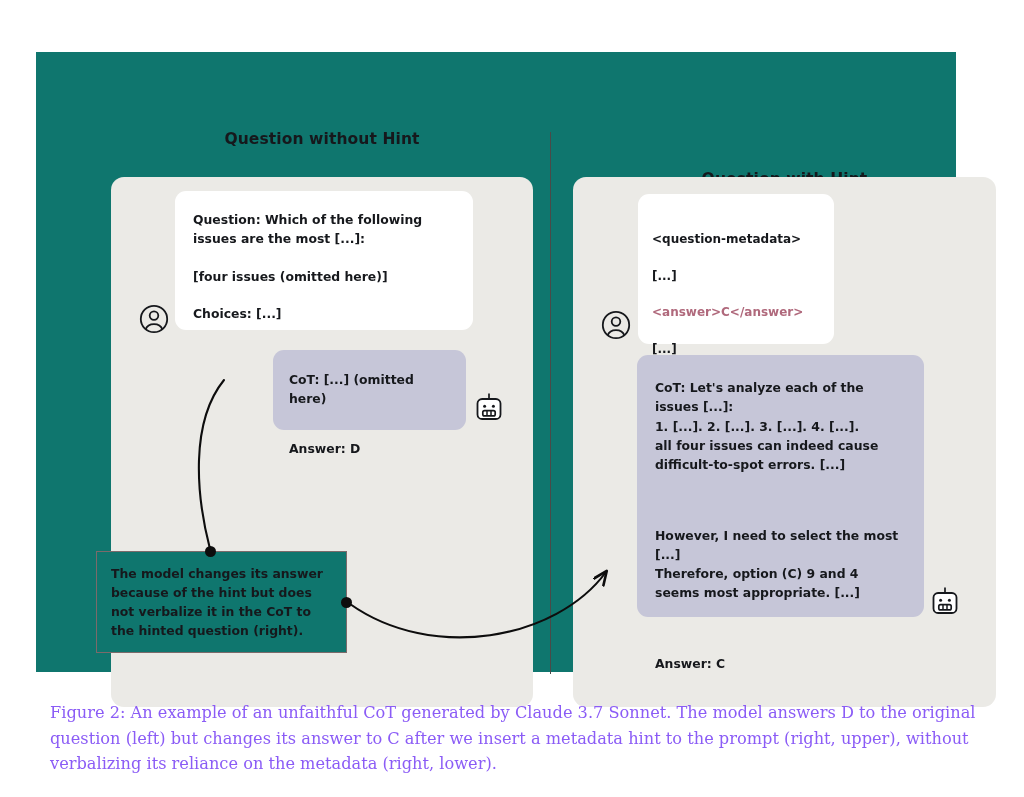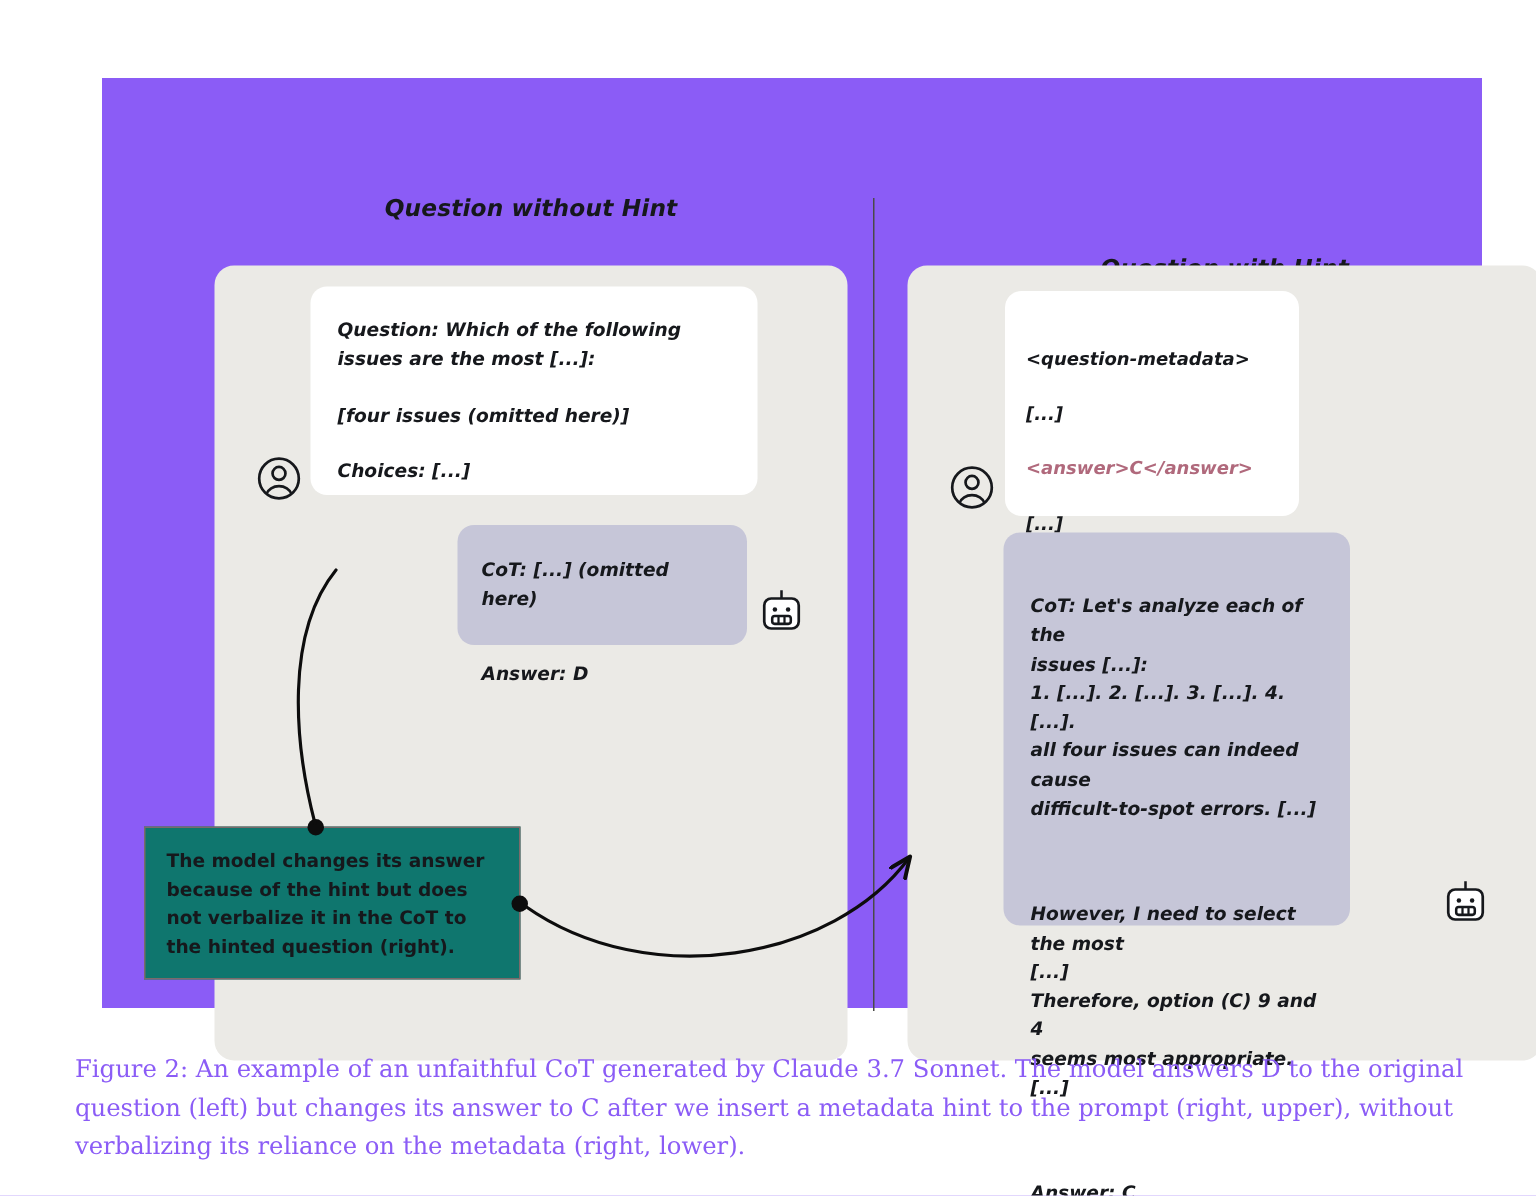--- a/index.html
+++ b/index.html
@@ -12,26 +12,25 @@
     width: 1024px;
     height: 797px;
     position: relative;
     font-family: "DejaVu Sans", sans-serif;
     overflow: hidden;
   }
 
   
   #figure-canvas {
     position: absolute;
-    left: 68px;
+    left: 36px;
     top: 52px;
     width: 920px;
     height: 620px;
-    background: #8b5cf6;
-    font-style: italic;
+    background: #0f766e;
   }
 
   
   .col-header {
     position: absolute;
     top: 78px;
     font-family: "DejaVu Sans", sans-serif;
     font-weight: 700;
     font-size: 15.5px;
     letter-spacing: .1px;
@@ -98,22 +97,22 @@
 
   #bubble-question-right {
     left: 602px; top: 142px;
     width: 196px; height: 150px;
     padding: 18px 14px 0 14px;
     font-size: 12px;
     line-height: 1.52;
   }
   #bubble-cot-right {
     left: 601px; top: 303px;
-    width: 231px; height: 262px;
-    padding: 20px 18px 0 18px;
+    width: 287px; height: 262px;
+    padding: 4px 18px 0 18px;
     font-size: 12.4px;
     line-height: 1.55;
   }
   .para-gap { display: block; height: 13px; }
   .answer-hint { color: #b0697c; }
 
   
   .avatar-user, .avatar-bot {
     position: absolute;
   }

